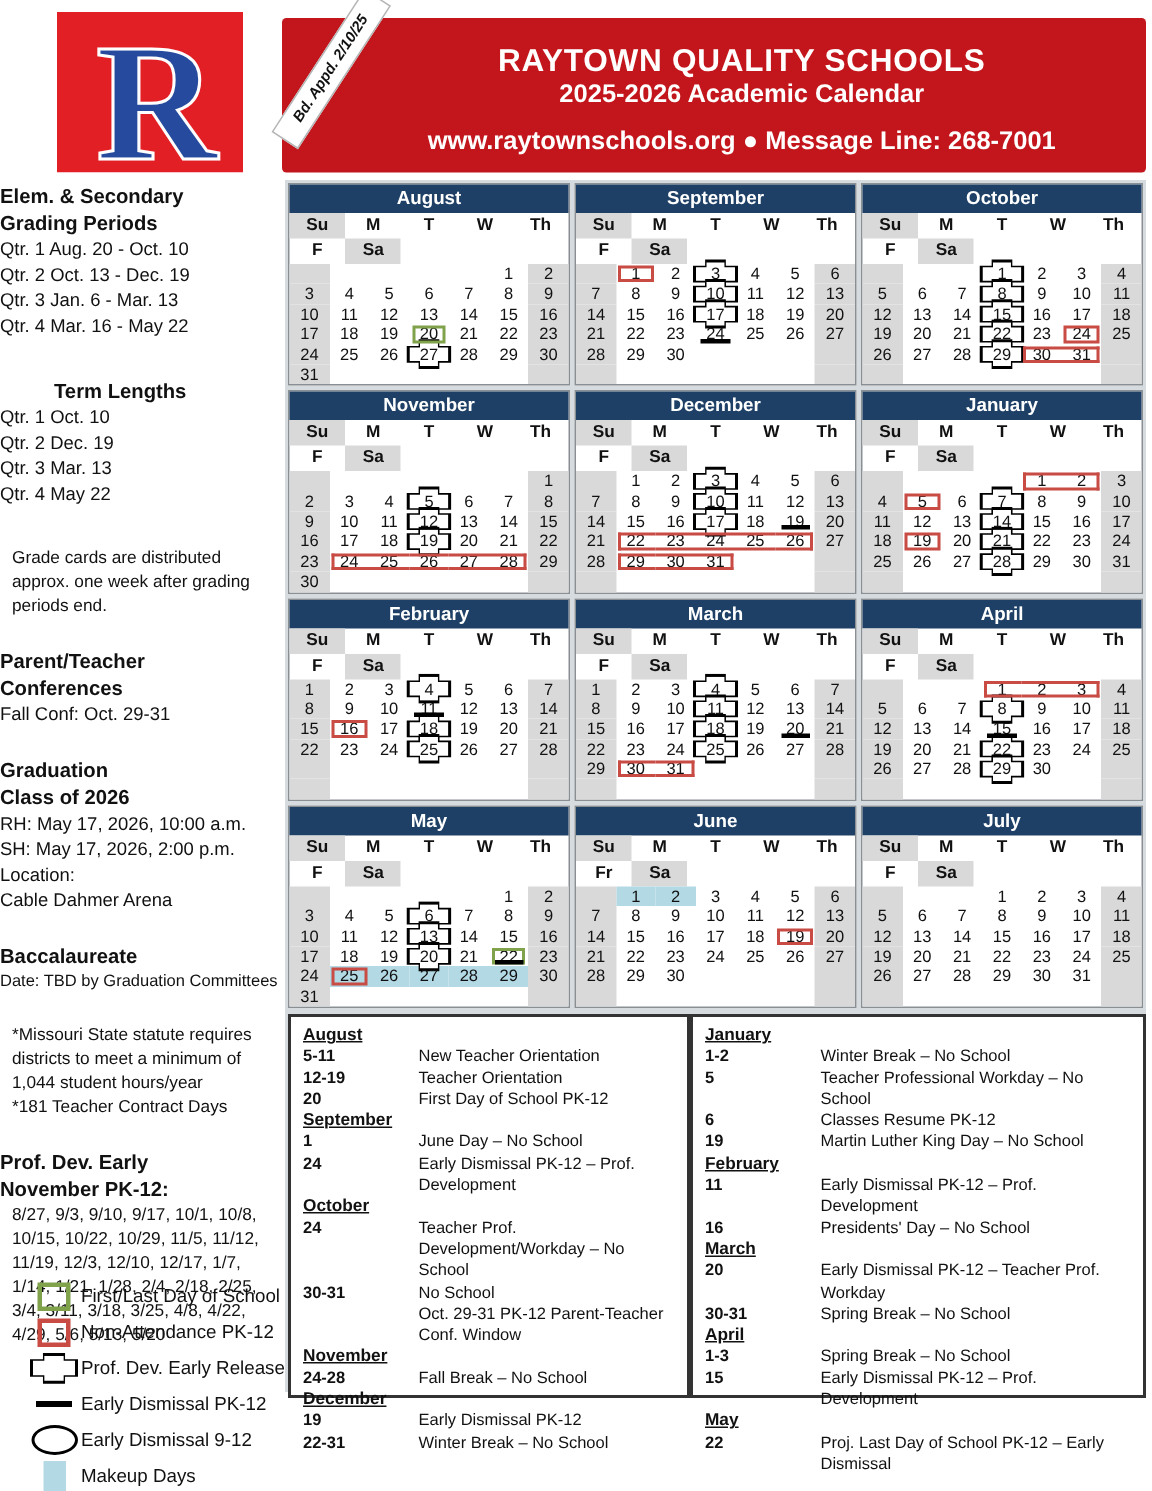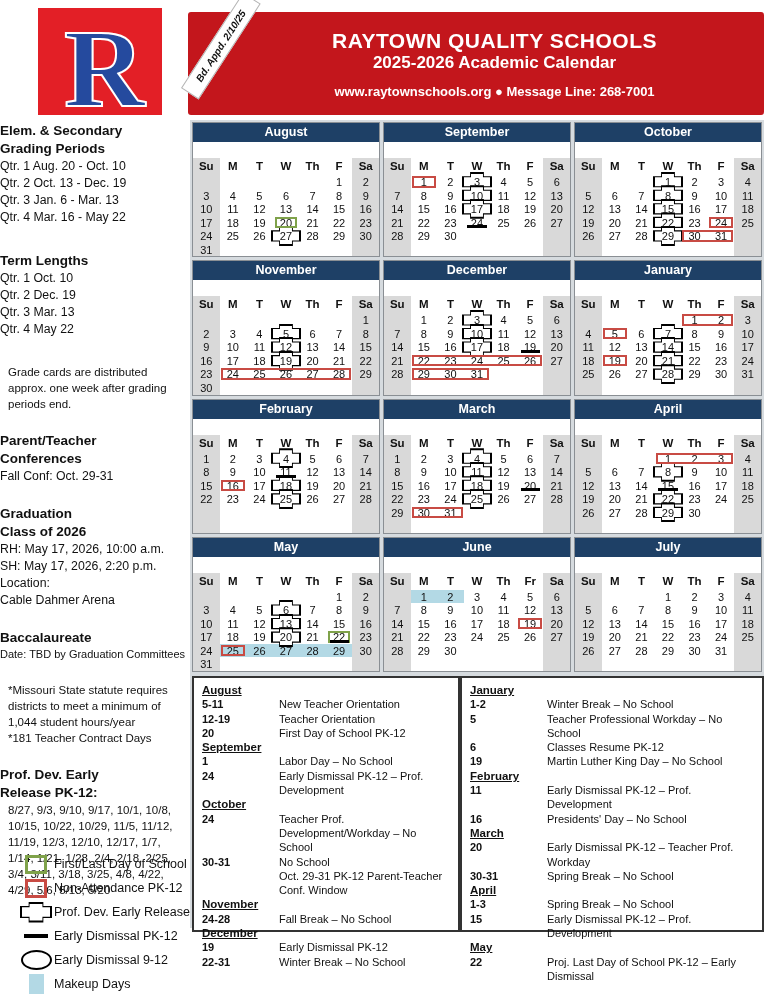--- a/index.html
+++ b/index.html
@@ -5,28 +5,28 @@
   html,body{margin:0;padding:0;background:#fff;}
   .page{position:relative;width:768px;height:994px;background:#fff;overflow:hidden;
         font-family:"Liberation Sans",sans-serif;color:#111;}
 
   
   .logo{position:absolute;left:38px;top:8px;width:124px;height:107px;}
   .redbar{position:absolute;left:188px;top:12px;width:576px;height:103px;background:#c3161c;
           border-radius:3px;text-align:center;color:#fff;box-sizing:border-box;padding-top:17px;padding-left:37px;}
   .redbar .title{font-size:21px;font-weight:bold;letter-spacing:.5px;}
   .redbar .subtitle{font-size:17px;font-weight:bold;}
-  .redbar .contact{font-size:13px;font-weight:bold;margin-top:11px;}
+  .redbar .contact{font-size:17px;font-weight:bold;margin-top:11px;}
   .ribbon{position:absolute;left:181px;top:88px;width:112px;height:19px;background:#fff;
           border:1px solid #b5b5b5;transform:rotate(-57deg);transform-origin:0 0;
           font-size:10px;font-weight:bold;font-style:italic;text-align:center;line-height:19px;z-index:5;}
 
   
   .sidebar{position:absolute;left:0;top:122px;width:188px;font-size:12.3px;line-height:17px;}
-  .sb-h{font-weight:bold;font-size:13.5px;line-height:18px;}.sb-gap-m{margin-top:20px;}.sb-gap-l{margin-top:26px;}
+  .sb-h{font-weight:bold;font-size:13.5px;line-height:18px;}.sb-gap-m{margin-top:20px;}.sb-gap-l{margin-top:26px;padding-left:36px;}
   .sb-small{font-size:11px;line-height:15px;}
   .sb-note{font-size:11.5px;line-height:16px;padding:0 8px;}
 
   
   .legend{position:absolute;left:18px;top:852px;width:172px;}
   .leg-item{display:flex;align-items:center;height:24px;}
   .leg-sw{width:36px;display:flex;justify-content:center;align-items:center;flex:0 0 36px;}
   .leg-label{font-size:12.5px;}
   .sw-first-last{width:16px;height:13px;border:3px solid #7fa24a;}
   .sw-non-attendance{width:16px;height:13px;border:3px solid #c84b44;}
@@ -40,21 +40,21 @@
 
   
   .main{position:absolute;left:190px;top:120px;width:574px;height:808px;background:#d6dbdf;}
 
   
   .months-grid{position:absolute;left:0;top:0;width:100%;height:554px;box-sizing:border-box;
                display:grid;grid-template-columns:repeat(3,1fr);gap:3px;padding:2px;}
   .month{display:flex;flex-direction:column;background:#fff;border:1px solid #8a8f94;box-sizing:border-box;}
   .m-head{height:19px;background:#1e4066;color:#fff;font-weight:bold;font-size:12.5px;
           text-align:center;line-height:19px;flex:0 0 19px;}
-  .dow-row{display:grid;grid-template-columns:repeat(7,1fr);flex:0 0 17px;margin-top:16px;}
+  .dow-row{display:grid;grid-template-columns:repeat(5,1fr);flex:0 0 17px;}
   .dow{font-weight:bold;font-size:11.5px;text-align:center;line-height:17px;}
   .days{flex:1;display:grid;grid-template-columns:repeat(7,1fr);grid-auto-rows:1fr;}
   .cell{position:relative;font-size:11px;text-align:center;}
   .cell .num{position:relative;z-index:2;display:inline-block;padding-top:1px;}
   .wknd{background:#d9d9d9;}
   .mk{background:#b3d9e5;}
   .ov{position:absolute;top:1px;bottom:1px;left:0;right:0;z-index:3;pointer-events:none;}
   .na{border-top:2px solid #c84b44;border-bottom:2px solid #c84b44;}
   .na.l{left:1px;border-left:2px solid #c84b44;}
   .na.r{right:1px;border-right:2px solid #c84b44;}
@@ -112,32 +112,32 @@
 
     <div class="sb-note sb-gap-l">Grade cards are distributed approx. one week after grading periods end.</div>
 
     <div class="sb-h sb-gap-m">Parent/Teacher</div>
     <div class="sb-h">Conferences</div>
     <div>Fall Conf: Oct. 29-31</div>
 
     <div class="sb-h sb-gap-m">Graduation</div>
     <div class="sb-h">Class of 2026</div>
     <div>RH: May 17, 2026, 10:00 a.m.</div>
-    <div>SH: May 17, 2026, 2:20 p.m.</div>
+    <div>SH: May 17, 2026, 2:00 p.m.</div>
     <div>Location:</div>
     <div>Cable Dahmer Arena</div>
 
     <div class="sb-h sb-gap-m">Baccalaureate</div>
     <div class="sb-small">Date: TBD by Graduation Committees</div>
 
     <div class="sb-note sb-gap-m">*Missouri State statute requires districts to meet a minimum of 1,044 student hours/year</div>
     <div class="sb-note">*181 Teacher Contract Days</div>
 
     <div class="sb-h sb-gap-m">Prof. Dev. Early</div>
-    <div class="sb-h">Release PK-12:</div>
+    <div class="sb-h">November PK-12:</div>
     <div class="sb-note">8/27, 9/3, 9/10, 9/17, 10/1, 10/8, 10/15, 10/22, 10/29, 11/5, 11/12, 11/19, 12/3, 12/10, 12/17, 1/7, 1/14, 1/21, 1/28, 2/4, 2/18, 2/25, 3/4, 3/11, 3/18, 3/25, 4/8, 4/22, 4/29, 5/6, 5/13, 5/20</div>
   </div>
 
   <div class="legend">
       <div class="leg-item">
         <span class="leg-sw">
           <span class="sw-first-last"></span>
         </span>
         <span class="leg-label">First/Last Day of School</span>
       </div>
@@ -925,21 +925,21 @@
             <span class="n-day">12-19</span>
             <span class="n-text">Teacher Orientation</span>
           </div>
           <div class="n-row">
             <span class="n-day">20</span>
             <span class="n-text">First Day of School PK-12</span>
           </div>
           <div class="n-month">September</div>
           <div class="n-row">
             <span class="n-day">1</span>
-            <span class="n-text">Labor Day – No School</span>
+            <span class="n-text">June Day – No School</span>
           </div>
           <div class="n-row">
             <span class="n-day">24</span>
             <span class="n-text">Early Dismissal PK-12 – Prof. Development</span>
           </div>
           <div class="n-month">October</div>
           <div class="n-row">
             <span class="n-day">24</span>
             <span class="n-text">Teacher Prof. Development/Workday – No School</span>
           </div>

